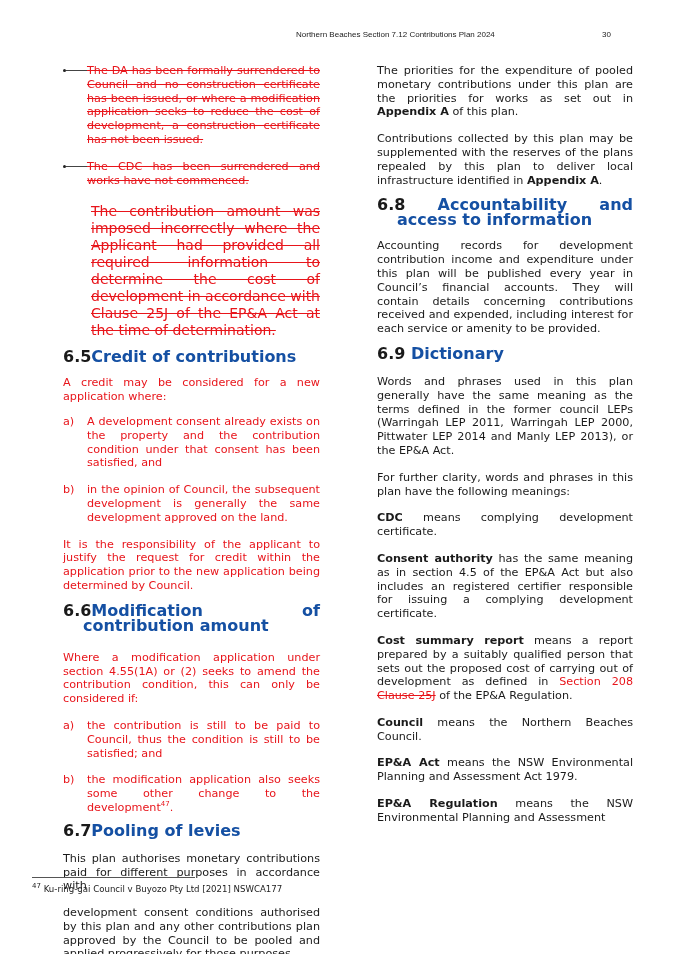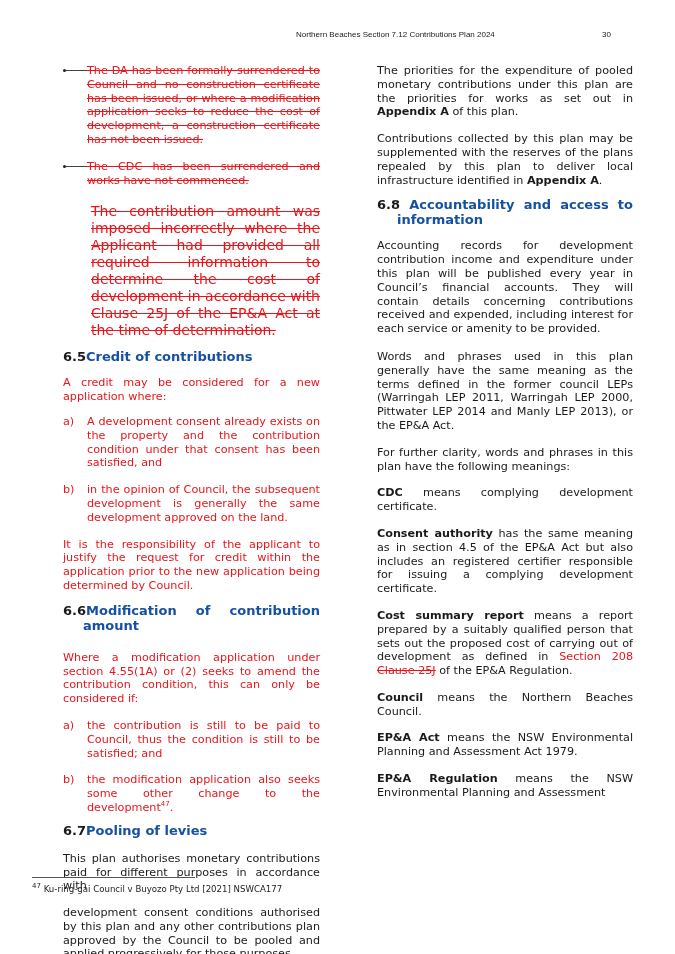--- a/index.html
+++ b/index.html
@@ -31,21 +31,21 @@
       position: absolute; left: 0; top: 5px; width: 3px; height: 3px;
       border-radius: 50%; background: #222;
     }
     .bullet-item .dash {
       position: absolute; left: 3px; top: 6px; width: 21px; height: 1px; background: #444;
     }
 
     .small-strike { font-size: 14px; line-height: 17px; margin-left: 28px; }
 
     h3 {
-      margin: 0 0 12px 0; font-size: 13px; line-height: 15px; font-weight: bold;
+      margin: 0 0 12px 0; font-size: 16px; line-height: 15px; font-weight: bold;
       text-align: justify;
     }
     h3 .num { color: #1a1a1a; }
     h3 .txt { color: #1550a3; }
     h3.wrap { padding-left: 20px; text-indent: -20px; }
 
     .list-item { position: relative; padding-left: 24px; margin-bottom: 13px; }
     .list-item .marker { position: absolute; left: 0; top: 0; }
 
     .footnote-rule {
@@ -123,20 +123,23 @@
   </p>
   <p style="margin-bottom:10px;">
     <span>Contributions collected by this plan may be supplemented with the reserves of the plans repealed by this plan to deliver local infrastructure identified in </span><span class="bold">Appendix A</span><span>.</span>
   </p>
 
   <h3 class="wrap">
     <span class="num">6.8</span> <span class="txt">Accountability and access to information</span>
   </h3>
   <p style="margin-bottom:10px;">Accounting records for development contribution income and expenditure under this plan will be published every year in Council’s financial accounts. They will contain details concerning contributions received and expended, including interest for each service or amenity to be provided.</p>
 
+  <h3>
+    <span class="num">6.9</span> <span class="txt">Dictionary</span>
+  </h3>
   <p style="margin-top:14px;">Words and phrases used in this plan generally have the same meaning as the terms defined in the former council LEPs (Warringah LEP 2011, Warringah LEP 2000, Pittwater LEP 2014 and Manly LEP 2013), or the EP&amp;A Act.</p>
   <p>For further clarity, words and phrases in this plan have the following meanings:</p>
 
   <p>
     <span class="bold">CDC</span><span> means complying development certificate.</span>
   </p>
   <p>
     <span class="bold">Consent authority</span><span> has the same meaning as in section 4.5 of the EP&amp;A Act but also includes an registered certifier responsible for issuing a complying development certificate.</span>
   </p>
   <p>

